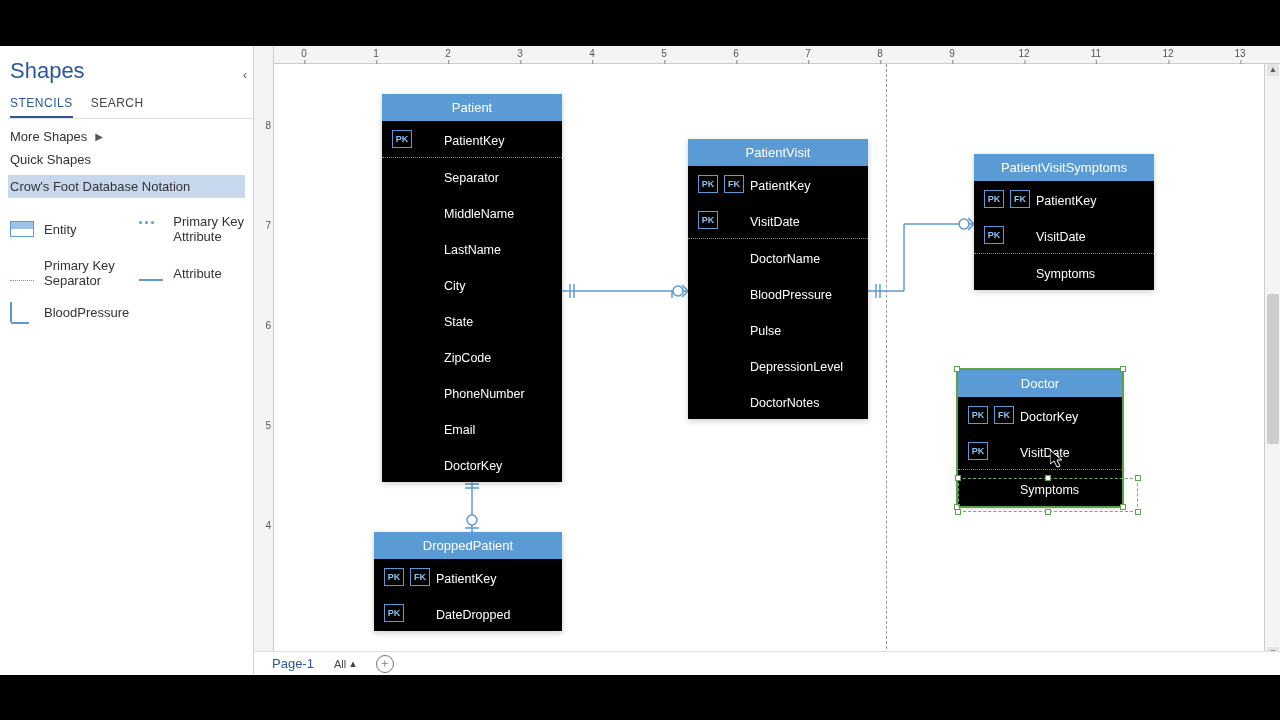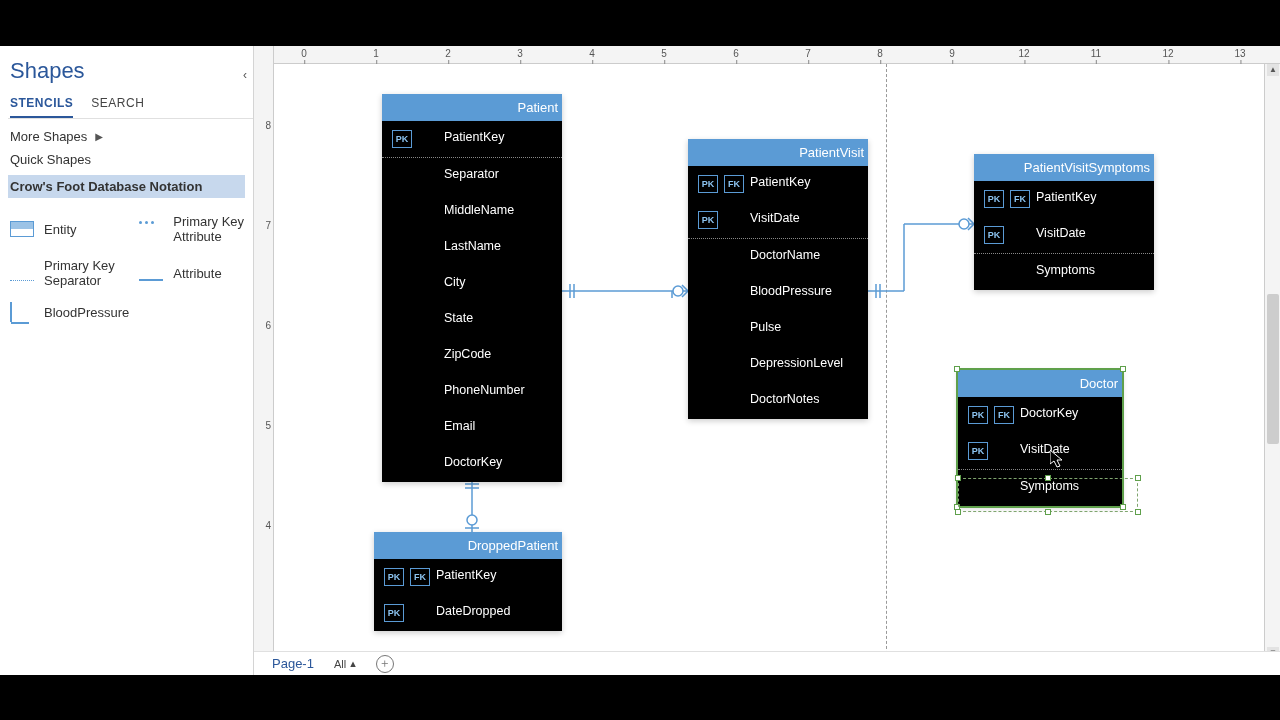--- a/index.html
+++ b/index.html
@@ -5,25 +5,25 @@
 *{box-sizing:border-box;margin:0;padding:0;font-family:"Segoe UI",Arial,sans-serif}
 html,body{width:1280px;height:720px;overflow:hidden;background:#000}
 .viewport{position:absolute;top:46px;left:0;right:0;bottom:45px;background:#fff;display:flex}
 .letterbox-top{position:absolute;top:0;left:0;right:0;height:46px;background:#000}
 .letterbox-bot{position:absolute;bottom:0;left:0;right:0;height:45px;background:#000}
 .shapes-pane{width:254px;background:#fff;border-right:1px solid #d4d4d4;display:flex;flex-direction:column;padding:8px 0 8px 8px;position:relative}
 .pane-collapse{position:absolute;top:22px;right:6px;color:#555;font-size:12px;cursor:pointer}
 .pane-title{font-size:22px;color:#2b579a;font-weight:400;padding:4px 2px 8px}
 .tab-row{display:flex;gap:18px;border-bottom:1px solid #e0e0e0;padding:0 2px}
 .tab{font-size:12px;letter-spacing:.5px;color:#444;padding:4px 0 6px;cursor:pointer}
-.tab.active{color:#2b579a;font-weight:700;border-bottom:2px solid #2b579a}
+.tab.active{color:#2b579a;font-weight:400;border-bottom:2px solid #2b579a}
 .more-shapes{display:flex;align-items:center;gap:8px;font-size:13px;color:#333;padding:10px 2px 4px;cursor:pointer}
 .more-shapes .arrow{font-size:10px;color:#555}
 .quick-shapes{font-size:13px;color:#333;padding:4px 2px;cursor:pointer}
-.stencil-sel{font-size:13px;color:#333;font-weight:700;background:#c7d8ed;padding:4px 2px;margin-top:4px;margin-right:8px}
+.stencil-sel{font-size:13px;color:#333;font-weight:400;background:#c7d8ed;padding:4px 2px;margin-top:4px;margin-right:8px}
 .shape-grid{display:grid;grid-template-columns:1fr 1fr;gap:6px 10px;padding:12px 2px}
 .shape-item{display:flex;align-items:center;gap:10px;font-size:13px;color:#333;cursor:grab;padding:4px 0}
 .shape-thumb{width:24px;height:16px;flex:0 0 24px}
 .thumb-entity{border:1px solid #5b9bd5;background:linear-gradient(to bottom,#9cc3e6 50%,#fff 50%)}
 .thumb-pka{display:flex;gap:3px}
 .thumb-pka span{width:3px;height:3px;border-radius:50%;background:#5b9bd5}
 .thumb-pks{border-bottom:1px dotted #5b9bd5}
 .thumb-attr{border-bottom:2px solid #5b9bd5}
 .thumb-rel{border-left:2px solid #5b9bd5;height:20px;position:relative}
 .thumb-rel::after{content:"";position:absolute;bottom:-2px;left:-1px;width:18px;border-bottom:2px solid #5b9bd5}
@@ -38,23 +38,23 @@
 .scroll-h{height:16px;background:#f4f4f4;border-top:1px solid #ccc;position:relative}
 .scroll-h .thumb{position:absolute;top:2px;left:310px;width:280px;height:12px;background:#cdcdcd;border-radius:2px}
 .scroll-h .arrL,.scroll-h .arrR{position:absolute;top:2px;width:12px;height:12px;background:#e3e3e3;font-size:8px;line-height:12px;text-align:center;color:#555}
 .scroll-h .arrL{left:0}.scroll-h .arrR{right:0}
 .scroll-v{position:absolute;top:18px;right:0;width:16px;bottom:16px;background:#f4f4f4;border-left:1px solid #ccc}
 .scroll-v .arrU,.scroll-v .arrD{position:absolute;left:2px;width:12px;height:12px;background:#e3e3e3;font-size:8px;line-height:12px;text-align:center;color:#555}
 .scroll-v .arrU{top:0}.scroll-v .arrD{bottom:0}
 .scroll-v .thumb{position:absolute;left:2px;top:230px;width:12px;height:150px;background:#cdcdcd;border-radius:2px}
 .entity{position:absolute;background:#000;color:#fff;font-size:12.5px;box-shadow:0 2px 6px rgba(0,0,0,.2)}
 .entity.selected{outline:2px solid #5fa04b}
-.entity .hdr{background:#5b9bd5;color:#fff;text-align:right;font-size:13px;padding:6px 4px}
+.entity .hdr{background:#5b9bd5;color:#fff;text-align:center;font-size:13px;padding:6px 12px}
 .entity .rows{padding:0}
-.entity .row{display:flex;align-items:flex-start;gap:6px;padding:9px 10px}
+.entity .row{display:flex;align-items:flex-end;gap:6px;padding:9px 10px}
 .entity .row.pksep{border-bottom:1px dotted #888}
 .badge{width:20px;height:18px;border:1px solid #5b9bd5;background:#000;color:#8cc3ef;font-size:9px;font-weight:600;display:flex;align-items:center;justify-content:center}
 .badge.sp{visibility:hidden}
 .entity .name{flex:1}
 .sel-handle{position:absolute;width:6px;height:6px;background:#fff;border:1px solid #5fa04b}
 .sel-row{position:absolute;border:1px dashed #7fa56e}
 .connector{position:absolute;pointer-events:none}
 .connector line{stroke:#5b9bd5;stroke-width:1.5}
 .connector circle{fill:#fff;stroke:#5b9bd5;stroke-width:1.5}
 .connector .notch{stroke:#5b9bd5;stroke-width:1.5}

